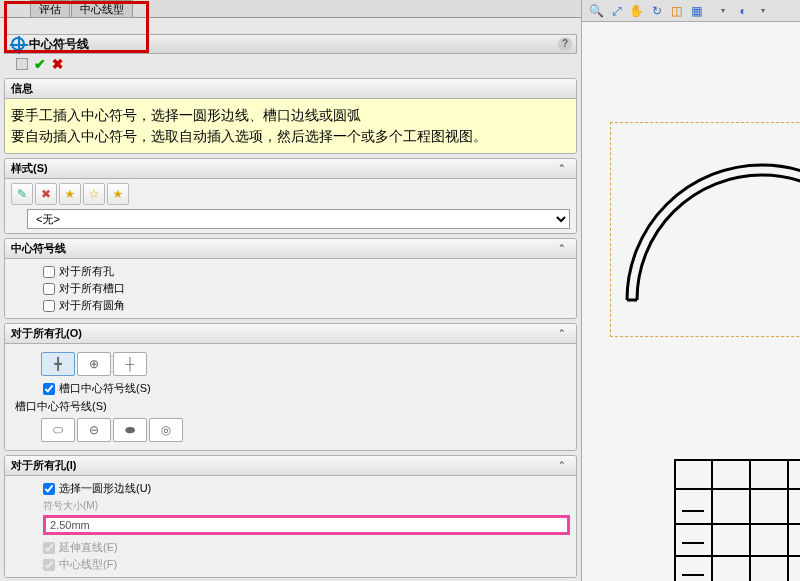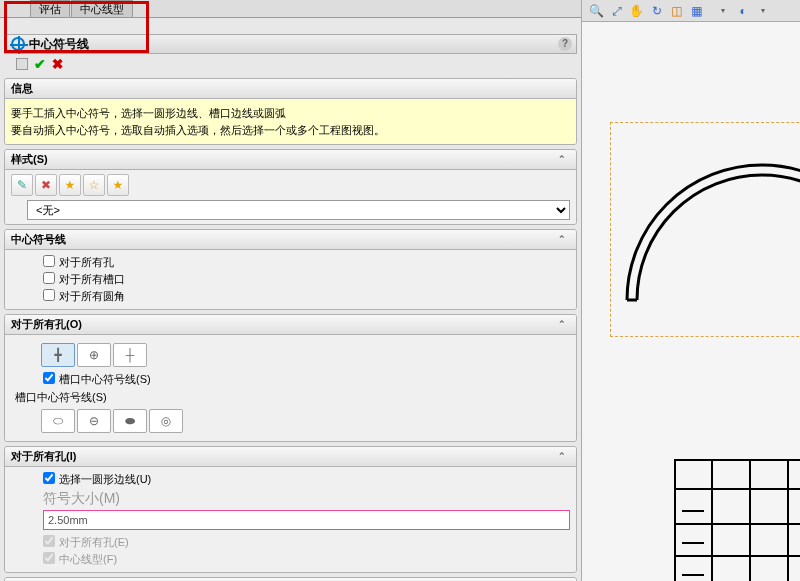--- a/index.html
+++ b/index.html
@@ -120,21 +120,21 @@
       color:#666;
       font-size:9px;
     }
     .section-body {
       padding: 4px 6px;
       background: #f0f0f0;
     }
     .info-body {
       background: #ffffcc;
       padding: 6px;
-      font-size: 11px;
+      font-size: 14px;
       line-height: 1.5;
     }
     .toolbar-small {
       display:flex;
       gap:2px;
       margin-bottom:4px;
     }
     .tbtn {
       width:22px; height:22px;
       border:1px solid #bbb;
@@ -156,21 +156,21 @@
     .dropdown select {
       flex:1;
       height:20px;
       border:1px solid #999;
       background:#fff;
       font-size:11px;
       padding-left:4px;
     }
     .row {
       display:flex;
-      align-items:flex-start;
+      align-items:center;
       padding:1px 0;
       font-size:11px;
     }
     .row input[type="checkbox"] {
       margin-right:4px;
       width:12px; height:12px;
     }
     .sub-indent { padding-left: 32px; }
     .square-btns {
       display:flex;
@@ -191,21 +191,21 @@
     }
     .square-btn.active { background:#dceaf5; border-color:#6a9bcf;}
     .sub-label {
       font-size:11px;
       padding-left:4px;
       margin-top:2px;
     }
     .textbox {
       width: 100%;
       height:20px;
-      border:1px solid #ec4899;
+      border:3px solid #ec4899;
       background:#fff;
       padding:2px 4px;
       font-size:11px;
     }
     .disabled-text { color:#999;}
     .right-panel {
       flex: 1;
       display:flex;
       flex-direction:column;
     }
@@ -356,27 +356,27 @@
   <div class="section">
     <div class="section-header">
       <span>对于所有孔(I)</span>
       <span class="collapse-arrow">⌃</span>
     </div>
     <div class="section-body">
       <div class="row sub-indent">
         <input type="checkbox" checked="" style="">
         <span>选择一圆形边线(U)</span>
       </div>
-      <div class="sub-indent disabled-text" style="font-size:14px;padding:2px 0 2px 32px">符号大小(M)</div>
+      <div class="sub-indent disabled-text" style="font-size:10px;padding:2px 0 2px 32px">符号大小(M)</div>
       <div class="sub-indent" style="padding:0 0 4px 32px">
         <input class="textbox" disabled="" value="2.50mm" style="">
       </div>
       <div class="row sub-indent disabled-text">
         <input type="checkbox" checked="" disabled="" style="">
-        <span>对于所有孔(E)</span>
+        <span>延伸直线(E)</span>
       </div>
       <div class="row sub-indent disabled-text">
         <input type="checkbox" checked="" disabled="" style="">
         <span>中心线型(F)</span>
       </div>
     </div>
   </div>
 
   <div class="section">
     <div class="section-header">

